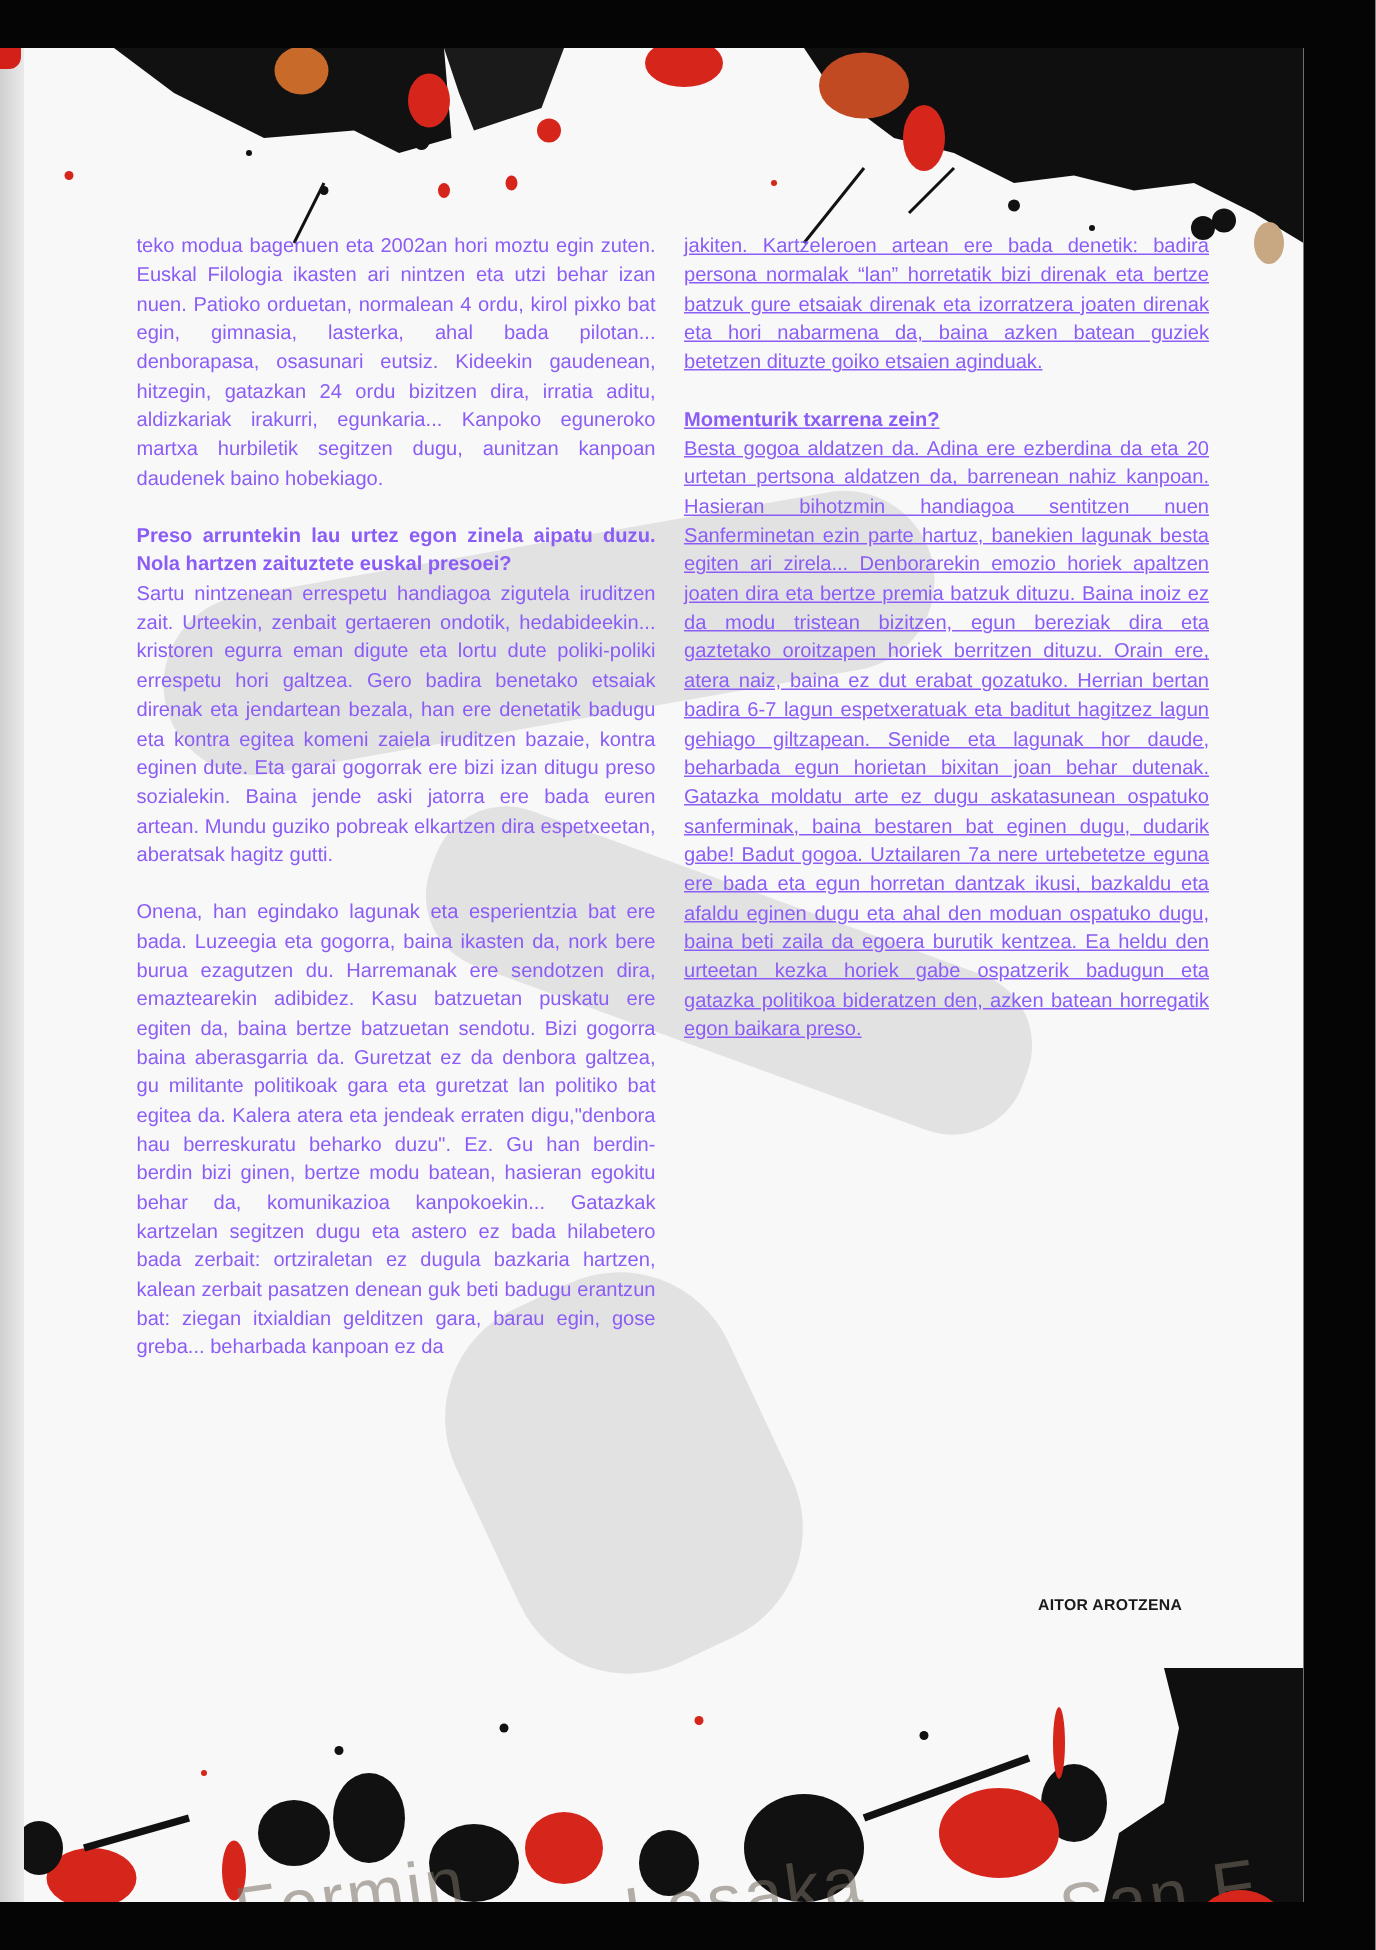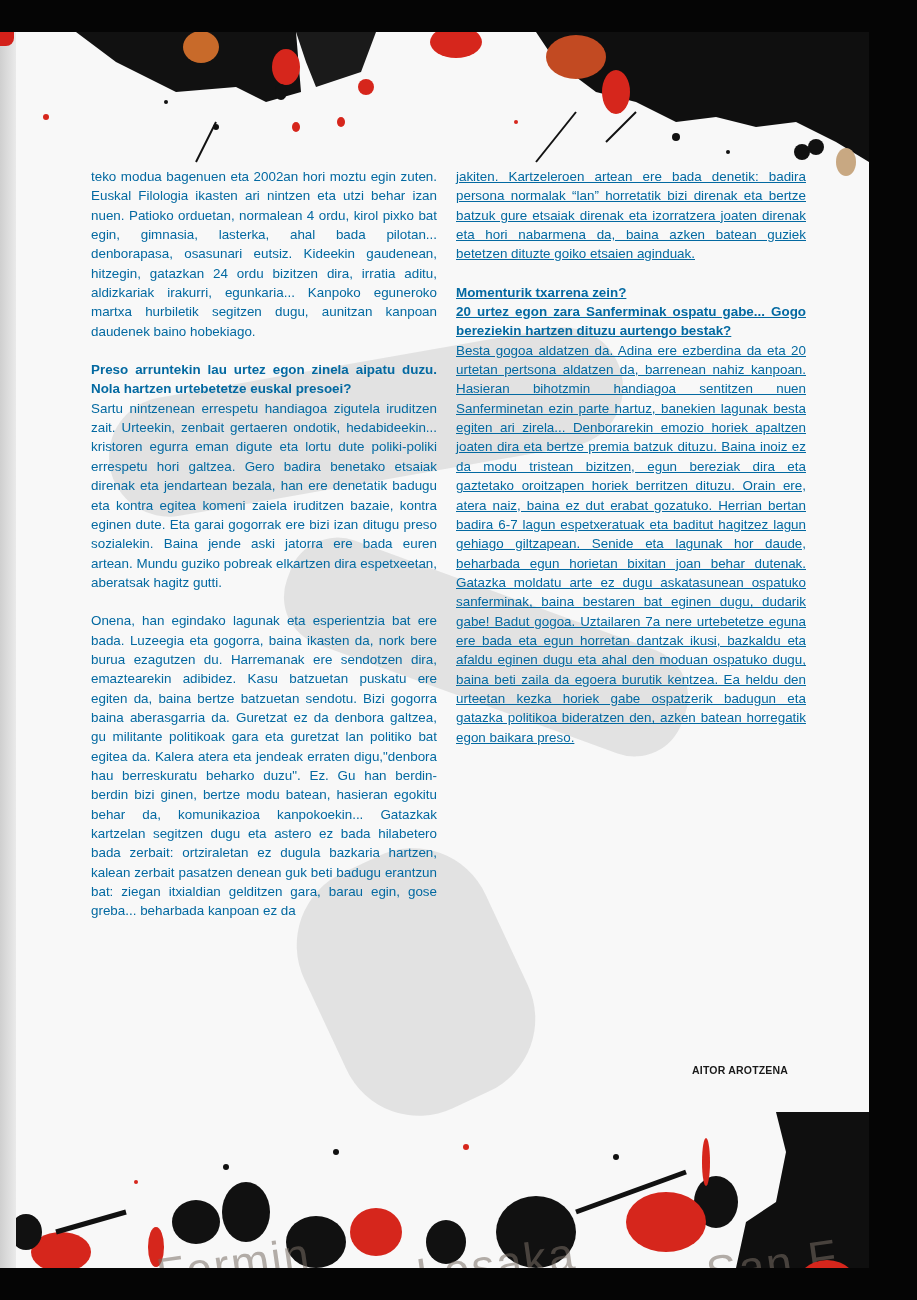--- a/index.html
+++ b/index.html
@@ -2,21 +2,21 @@
 <html><head>
 <meta charset="utf-8">
 <style>
   html, body { margin:0; padding:0; }
   body { width:917px; height:1300px; background:#050505; position:relative; overflow:hidden; font-family:"Liberation Sans", sans-serif; }
   .prev-page { position:absolute; left:0; top:32px; width:16px; height:1236px; background:linear-gradient(90deg,#cfcfcf,#eaeaea); }
   .prev-page .red { position:absolute; left:0; top:0; width:14px; height:14px; background:#d3211a; border-radius:0 0 8px 0; }
   .page { position:absolute; left:16px; top:32px; width:853px; height:1236px; background:#f8f8f8; overflow:hidden; }
   .bg-shape { position:absolute; background:#cfcfcf; opacity:.55; }
   .splat { position:absolute; border-radius:50%; }
-  .col { position:absolute; top:135px; width:346px; font-size:13.4px; line-height:19.35px; color:#0369a1; text-align:justify; }
+  .col { position:absolute; top:122px; width:346px; font-size:13.4px; line-height:19.35px; color:#8b5cf6; text-align:justify; }
   .col-left { left:75px; }
   .col-right { left:440px; width:350px;text-decoration:underline; }
   .col p { margin:0 0 19px 0; }
   .col h3 { margin:0; font-size:13.4px; font-weight:bold; line-height:19.35px; }
   .byline { position:absolute; left:676px; top:1032px; font-size:10.5px; font-weight:bold; color:#1a1a1a; letter-spacing:.2px; }
   .pagenum { position:absolute; left:777px; top:1228px; width:68px; height:68px; border-radius:50%; background:#d6261c; color:#86efac; font-family:"Liberation Sans Narrow","Liberation Sans",sans-serif; font-size:20px; display:flex; align-items:center; justify-content:center; }
   .watermark { position:absolute; top:1205px; font-size:46px; color:rgba(120,110,100,.55); transform:rotate(-8deg); letter-spacing:2px; }
 </style>
 </head>
 <body>
@@ -54,29 +54,28 @@
     <circle cx="712" cy="120" r="2" fill="#111"></circle>
     <line x1="200" y1="90" x2="180" y2="130" stroke="#111" stroke-width="2"></line>
     <line x1="560" y1="80" x2="520" y2="130" stroke="#111" stroke-width="2"></line>
     <line x1="620" y1="80" x2="590" y2="110" stroke="#111" stroke-width="2"></line>
   </svg>
 
   <div class="splat" style="left:778px;top:112px;width:16px;height:16px;background:#111;"></div>
 
   <div class="col col-left">
     <p>teko modua bagenuen eta 2002an hori moztu egin zuten. Euskal Filologia ikasten ari nintzen eta utzi behar izan nuen. Patioko orduetan, normalean 4 ordu, kirol pixko bat egin, gimnasia, lasterka, ahal bada pilotan... denborapasa, osasunari eutsiz. Kideekin gaudenean, hitzegin, gatazkan 24 ordu bizitzen dira, irratia aditu, aldizkariak irakurri, egunkaria... Kanpoko eguneroko martxa hurbiletik segitzen dugu, aunitzan kanpoan daudenek baino hobekiago.</p>
-    <h3>Preso arruntekin lau urtez egon zinela aipatu duzu. Nola hartzen urtebetetze euskal presoei?</h3>
+    <h3>Preso arruntekin lau urtez egon zinela aipatu duzu. Nola hartzen zaituztete euskal presoei?</h3>
     <p>Sartu nintzenean errespetu handiagoa zigutela iruditzen zait. Urteekin, zenbait gertaeren ondotik, hedabideekin... kristoren egurra eman digute eta lortu dute poliki-poliki errespetu hori galtzea. Gero badira benetako etsaiak direnak eta jendartean bezala, han ere denetatik badugu eta kontra egitea komeni zaiela iruditzen bazaie, kontra eginen dute. Eta garai gogorrak ere bizi izan ditugu preso sozialekin. Baina jende aski jatorra ere bada euren artean. Mundu guziko pobreak elkartzen dira espetxeetan, aberatsak hagitz gutti.</p>
     <p>Onena, han egindako lagunak eta esperientzia bat ere bada. Luzeegia eta gogorra, baina ikasten da, nork bere burua ezagutzen du. Harremanak ere sendotzen dira, emaztearekin adibidez. Kasu batzuetan puskatu ere egiten da, baina bertze batzuetan sendotu. Bizi gogorra baina aberasgarria da. Guretzat ez da denbora galtzea, gu militante politikoak gara eta guretzat lan politiko bat egitea da.  Kalera atera eta jendeak erraten digu,"denbora hau berreskuratu beharko duzu". Ez. Gu han berdin-berdin bizi ginen, bertze modu batean, hasieran egokitu behar da, komunikazioa kanpokoekin... Gatazkak kartzelan segitzen dugu eta astero ez bada hilabetero bada zerbait: ortziraletan ez dugula bazkaria hartzen, kalean zerbait pasatzen denean guk beti badugu erantzun bat: ziegan itxialdian gelditzen gara, barau egin, gose greba... beharbada kanpoan ez da</p>
   </div>
 
   <div class="col col-right">
     <p>jakiten. Kartzeleroen artean ere bada denetik: badira persona normalak “lan” horretatik bizi direnak eta bertze batzuk gure etsaiak direnak eta izorratzera joaten direnak eta hori nabarmena da, baina azken batean guziek betetzen dituzte goiko etsaien aginduak.</p>
     <h3>Momenturik txarrena zein?</h3>
-    <h3>20 urtez egon zara Sanferminak ospatu gabe... Gogo bereziekin hartzen dituzu aurtengo bestak?</h3>
     <p>Besta gogoa aldatzen da. Adina ere ezberdina da eta 20 urtetan pertsona aldatzen da, barrenean nahiz kanpoan. Hasieran bihotzmin handiagoa sentitzen nuen Sanferminetan ezin parte hartuz, banekien lagunak besta egiten ari zirela... Denborarekin emozio horiek apaltzen joaten  dira eta bertze premia batzuk dituzu. Baina inoiz ez da modu tristean bizitzen, egun bereziak dira eta gaztetako oroitzapen horiek berritzen dituzu. Orain ere, atera naiz, baina ez dut erabat gozatuko. Herrian bertan badira 6-7 lagun espetxeratuak eta baditut hagitzez lagun gehiago giltzapean. Senide eta lagunak hor daude, beharbada egun horietan bixitan joan behar dutenak. Gatazka moldatu arte ez dugu askatasunean ospatuko sanferminak, baina bestaren bat eginen dugu, dudarik gabe! Badut gogoa. Uztailaren 7a nere urtebetetze eguna ere bada eta egun horretan dantzak ikusi, bazkaldu eta afaldu eginen dugu eta ahal den moduan ospatuko dugu, baina beti zaila da egoera burutik kentzea. Ea heldu den urteetan kezka horiek gabe ospatzerik badugun eta gatazka politikoa bideratzen den, azken batean horregatik egon baikara preso.</p>
   </div>
 
   <div class="byline">AITOR AROTZENA</div>
 
   <svg style="position:absolute;left:0;top:1080px" width="853" height="156">
     <path d="M760 0 L853 0 L853 156 L720 156 L730 110 L760 90 L770 40 Z" fill="#0f0f0f"></path>
     <ellipse cx="700" cy="90" rx="22" ry="26" fill="#111"></ellipse>
     <ellipse cx="650" cy="110" rx="40" ry="30" fill="#d6261c"></ellipse>
     <ellipse cx="520" cy="120" rx="40" ry="36" fill="#111"></ellipse>

